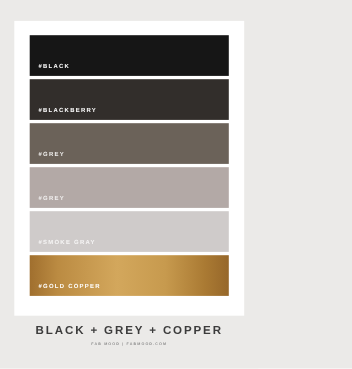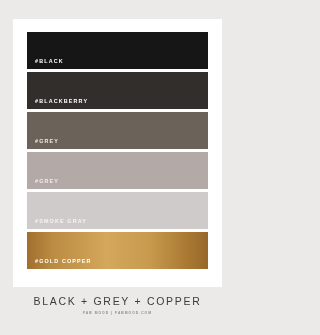--- a/index.html
+++ b/index.html
@@ -71,21 +71,21 @@
     position: absolute;
     left: 0;
     top: 296px;
     width: 235px;
     text-align: center;
   }
   .caption-title {
     font-size: 10.5px;
     letter-spacing: 1.7px;
     color: #3c3c3c;
-    font-weight: 400;
+    font-weight: 700;
     line-height: 1;
     font-family: "Liberation Sans", sans-serif;
   }
   .caption-credit {
     margin-top: 5px;
     font-size: 3.3px;
     letter-spacing: 1.05px;
     color: #8a8a8a;
     font-weight: 700;
     line-height: 1;

